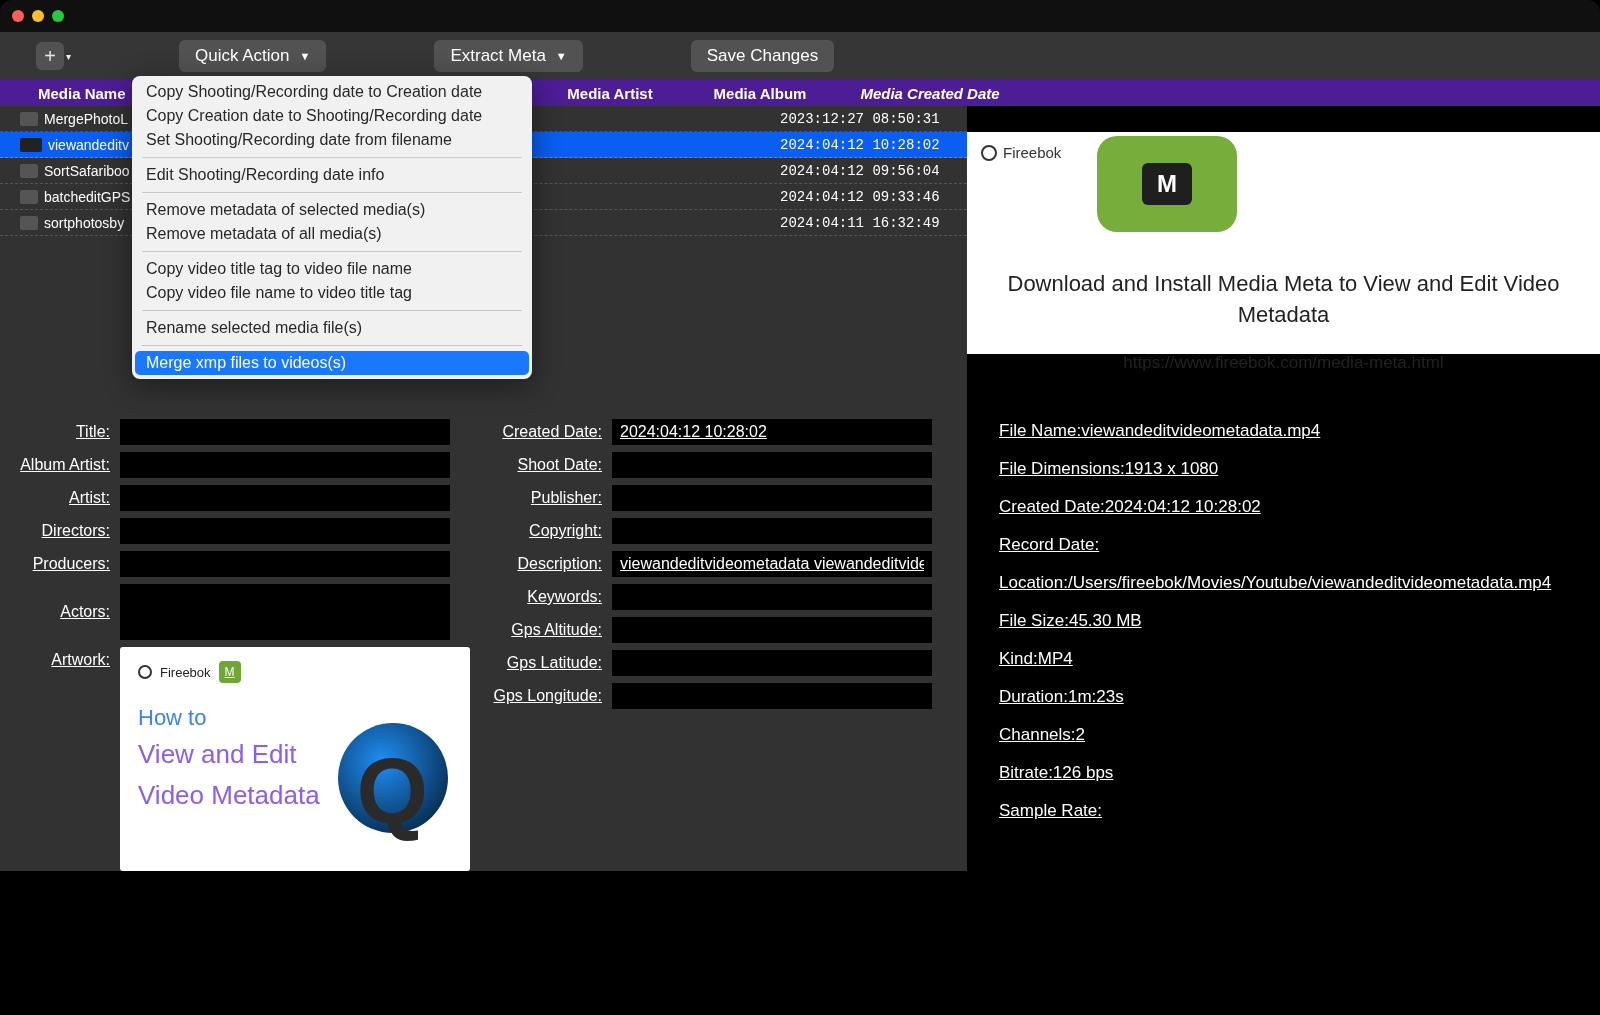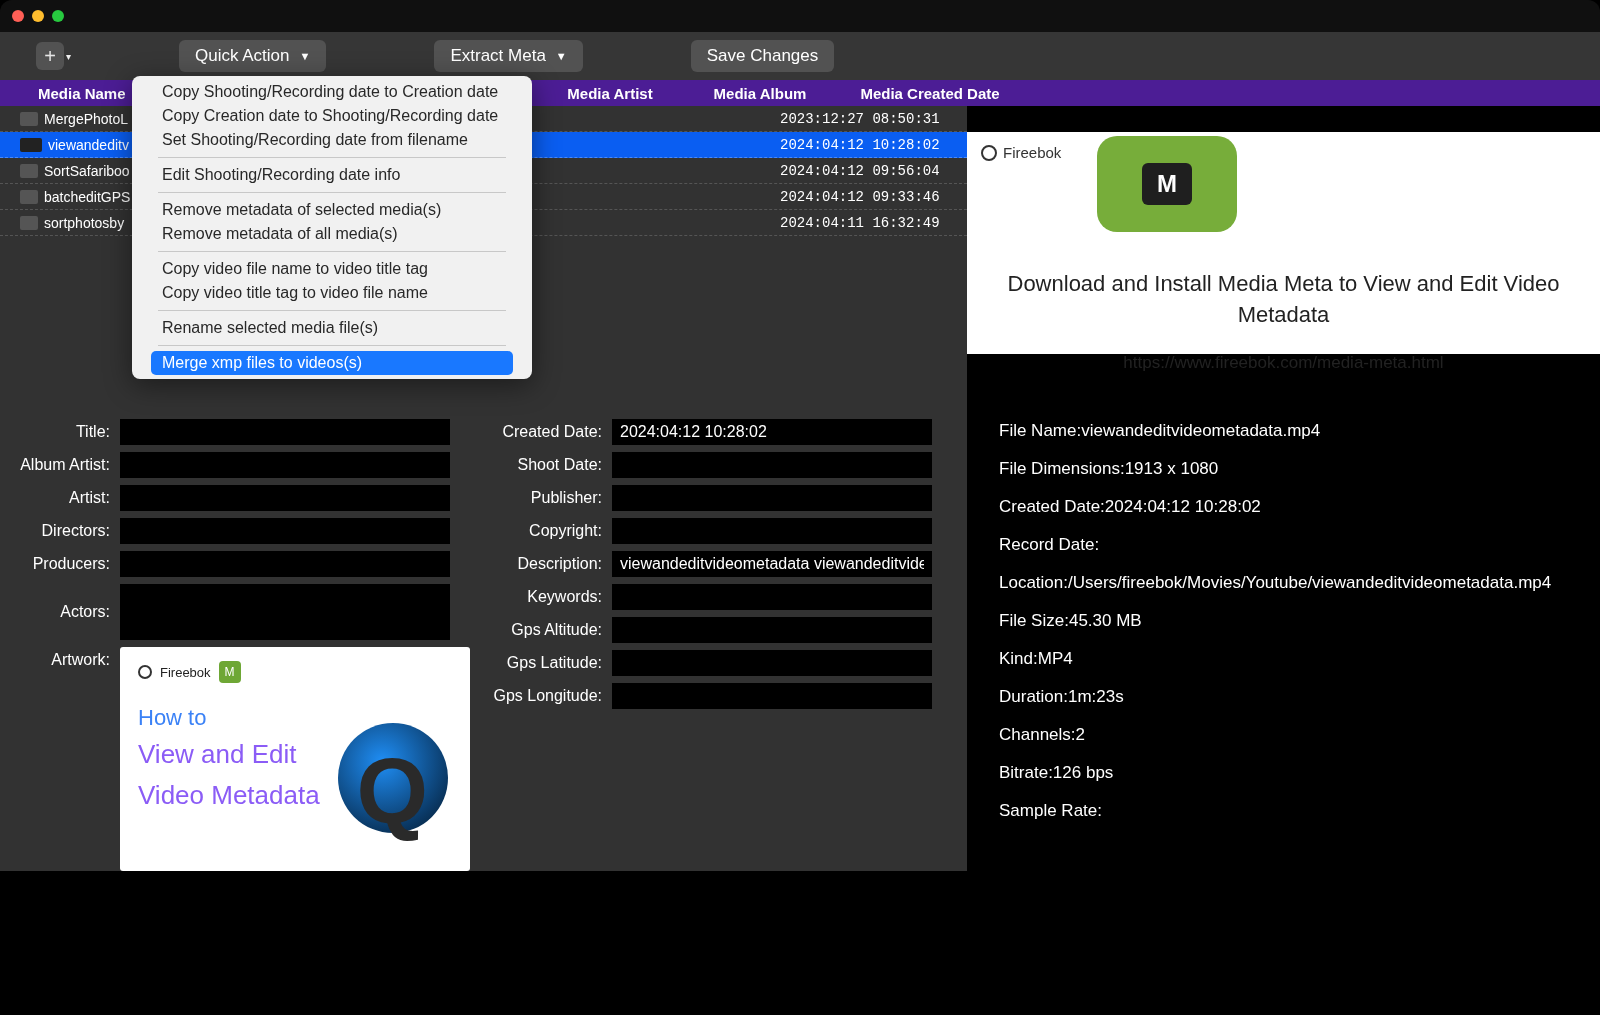--- a/index.html
+++ b/index.html
@@ -18,33 +18,33 @@
   .file-list { width:967px; background:#323232; position:relative; }
   .file-row { height:26px; display:flex; align-items:center; border-bottom:1px dashed #555; font-size:14px; color:#fff; }
   .file-row.selected { background:#0a5ef2; border-bottom:1px dashed #4a8af6; }
   .col-name { width:460px; padding-left:20px; display:flex; align-items:center; gap:6px; overflow:hidden; white-space:nowrap; }
   .folder-icon { width:18px; height:14px; background:#555; border-radius:2px; display:inline-block; flex-shrink:0; }
   .video-icon { width:22px; height:14px; background:#222; border-radius:2px; display:inline-block; flex-shrink:0; position:relative; }
   .col-kind { width:80px; text-align:center; }
   .col-artist { width:120px; }
   .col-album { width:120px; }
   .col-date { width:180px;font-family:Liberation Mono, monospace; }
-  .qa-menu { position:absolute; top:76px; left:132px; width:400px; background:#f1f1f1; border-radius:8px; box-shadow:0 6px 28px rgba(0,0,0,.45); color:#282828; z-index:300; padding:4px 16px; font-size:16px; }
+  .qa-menu { position:absolute; top:76px; left:132px; width:400px; background:#f1f1f1; border-radius:8px; box-shadow:0 6px 28px rgba(0,0,0,.45); color:#282828; z-index:300; padding:4px 0; font-size:16px; }
   .qa-item { padding:3px 14px; cursor:pointer; }
   .qa-item.selected { background:#1978ff; color:#fff; margin:0 3px; border-radius:5px; padding-left:11px; }
   .qa-sep { height:1px; background:#c8c8c8; margin:5px 10px; }
   .promo { flex:1; background:#fff; color:#222; position:relative; display:flex; flex-direction:column; align-items:center; }
   .promo-top { display:flex; width:100%; padding:12px 12px 0 14px; }
   .brand { display:flex; align-items:center; gap:6px; font-size:15px; color:#333; }
   .fire-logo { width:16px; height:16px; border:2px solid #333; border-radius:50%; position:relative; }
   .app-tile { background:#77ad3a; width:140px; height:96px; border-radius:20px; display:flex; align-items:center; justify-content:center; margin-left:auto; margin-right:auto; }
   .app-inner { background:#1f1f1f; color:#fff; width:50px; height:42px; border-radius:6px; display:flex; align-items:center; justify-content:center; font-size:24px; font-weight:600; }
   .promo-h { font-size:22px; text-align:center; margin-top:18px; line-height:1.4; padding:0 14px; }
   .promo-link { font-size:17px; margin-top:28px; color:#222; text-align:center; }
-  .lower { display:flex; height:480px; }
+  .lower { display:flex; height:480px;text-decoration:underline; }
   .editor { width:967px; background:#323232; padding:28px 24px 10px 10px; display:flex; }
   .editor-col { display:flex; flex-direction:column; }
   .form-row { display:flex; align-items:center; margin-bottom:7px; }
   .form-label { width:110px; text-align:right; padding-right:10px; font-size:16px; color:#fff; }
   .form-input { background:#000; border:none; height:26px; width:330px; color:#fff; font-size:16px; padding:0 8px; }
   .form-input.wide { width:320px; }
   .form-row.actors .form-input { height:56px; }
   .artwork-row { display:flex; }
   .artwork-label { width:110px; text-align:right; padding-right:10px; font-size:16px; color:#fff; padding-top:4px;}
   .artwork-box { width:350px; height:224px; background:#fff; border-radius:3px; padding:14px 18px; color:#222; position:relative; }
@@ -88,21 +88,21 @@
   <button class="tool-btn">
     <span>Save Changes</span>
   </button>
 </div>
 
 <div class="col-headers">
   <div style="width:460px; padding-left:38px;">Media Name</div>
   <div style="width:80px; text-align:center;">Kind</div>
   <div style="width:140px; text-align:center;">Media Artist</div>
   <div style="width:160px; text-align:center;">Media Album</div>
-  <div style="width:180px; text-align:center;">Media Created Date</div>
+  <div style="width:180px; text-align:center;font-style:italic;">Media Created Date</div>
 </div>
 
 <div class="upper">
   <div class="file-list" id="file-list">
       <div class="file-row">
         <div class="col-name">
           <span class="folder-icon"></span>
           <span>MergePhotoL</span>
         </div>
         <div class="col-kind">4</div>
@@ -318,19 +318,19 @@
 <div class="qa-menu" id="qa-menu">
     <div class="qa-item">Copy Shooting/Recording date to Creation date</div>
     <div class="qa-item">Copy Creation date to Shooting/Recording date</div>
     <div class="qa-item">Set Shooting/Recording date from filename</div>
     <div class="qa-sep"></div>
     <div class="qa-item">Edit Shooting/Recording date info</div>
     <div class="qa-sep"></div>
     <div class="qa-item">Remove metadata of selected media(s)</div>
     <div class="qa-item">Remove metadata of all media(s)</div>
     <div class="qa-sep"></div>
+    <div class="qa-item">Copy video title tag to video file name</div>
     <div class="qa-item">Copy video file name to video title tag</div>
-    <div class="qa-item">Copy video title tag to video file name</div>
     <div class="qa-sep"></div>
     <div class="qa-item">Rename selected media file(s)</div>
     <div class="qa-sep"></div>
     <div class="qa-item selected">Merge xmp files to videos(s)</div>
   </div>
 
 </body></html>

